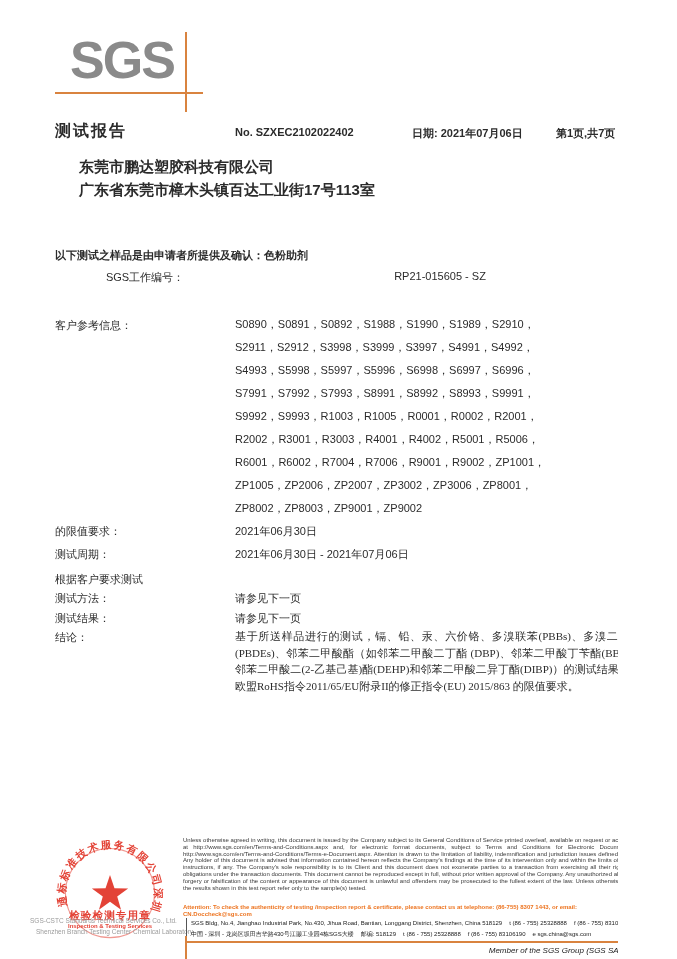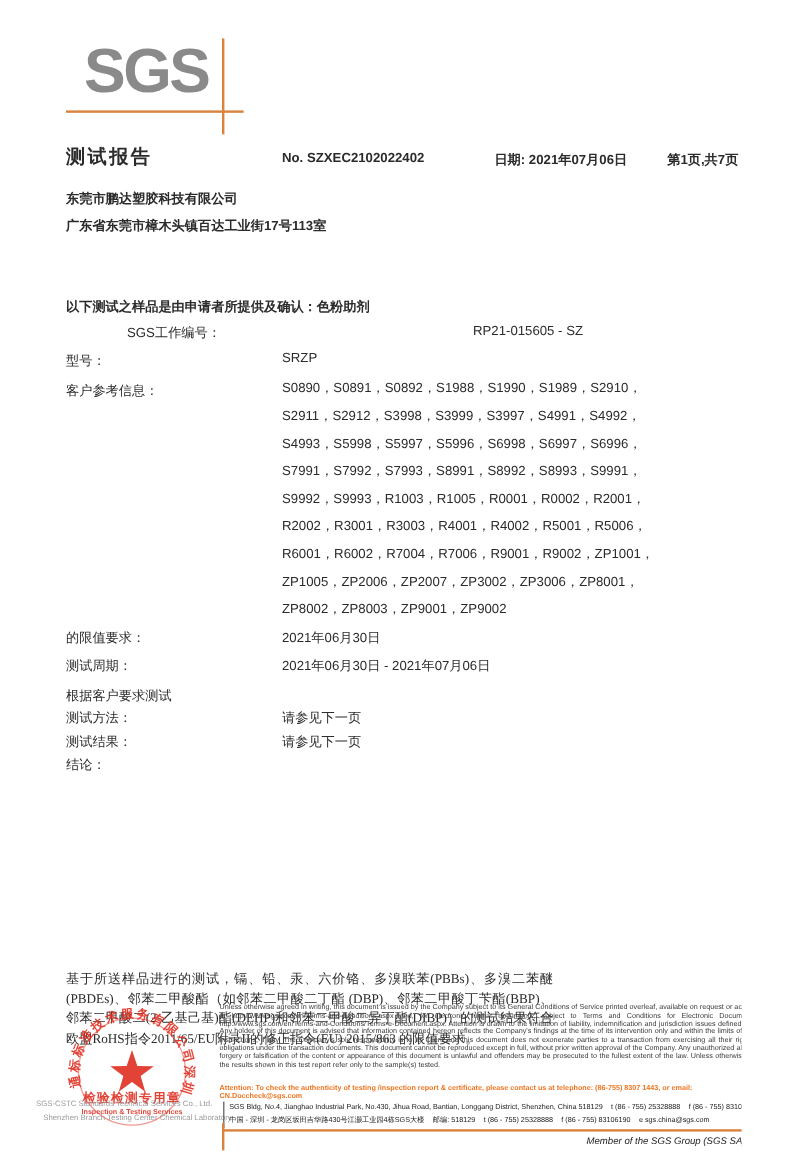--- a/index.html
+++ b/index.html
@@ -16,21 +16,21 @@
   
   .logo-text {
     font-weight: 700; font-size: 52px; color: #8a8a8a;
     letter-spacing: -2px; line-height: 1;
   }
   .crosshair { background: #d9833f; }
 
   
   .doc-title { font-size: 16px; font-weight: 700; letter-spacing: 2px; text-align: center; }
   .hdr-item  { font-size: 11px; font-weight: 700; }
-  .company-line { font-size: 11px; font-weight: 700; }
+  .company-line { font-size: 15px; font-weight: 700; margin-left: 24px; }
 
   .intro { font-size: 11px; font-weight: 700; }
 
   
   .info-row { position: absolute; left: 55px; display: flex; font-size: 11px; }
   .info-row .label { width: 180px; flex: 0 0 180px; }
   .info-row .value { width: 410px; white-space: pre-line; }
   .refs .value { line-height: 23px; margin-top: -5px; }
   .conclusion .value { width: 406px; line-height: 16.5px; text-align: justify; margin-top: -2px; font-family: Liberation Serif, serif; }
 
@@ -70,24 +70,20 @@
 
   <div class="abs company-line" style="left:55px; top:158px;">东莞市鹏达塑胶科技有限公司</div>
   <div class="abs company-line" style="left:55px; top:181px;">广东省东莞市樟木头镇百达工业街17号113室</div>
 
   <div class="abs intro" style="left:55px; top:248px;">以下测试之样品是由申请者所提供及确认：色粉助剂</div>
 
   <div class="info-row" style="top:270px;text-align:center;">
     <div class="label">SGS工作编号：</div>
     <div class="value">RP21-015605 - SZ</div>
   </div>
-  <div class="info-row" style="top:293px;">
-    <div class="label">型号：</div>
-    <div class="value">SRZP</div>
-  </div>
   <div class="info-row refs" style="top:318px;">
     <div class="label">客户参考信息：</div>
     <div class="value">S0890，S0891，S0892，S1988，S1990，S1989，S2910，
 S2911，S2912，S3998，S3999，S3997，S4991，S4992，
 S4993，S5998，S5997，S5996，S6998，S6997，S6996，
 S7991，S7992，S7993，S8991，S8992，S8993，S9991，
 S9992，S9993，R1003，R1005，R0001，R0002，R2001，
 R2002，R3001，R3003，R4001，R4002，R5001，R5006，
 R6001，R6002，R7004，R7006，R9001，R9002，ZP1001，
 ZP1005，ZP2006，ZP2007，ZP3002，ZP3006，ZP8001，
@@ -105,21 +101,21 @@
     <div class="value">根据客户要求测试</div>
   </div>
   <div class="info-row" style="top:591px;">
     <div class="label">测试方法：</div>
     <div class="value">请参见下一页</div>
   </div>
   <div class="info-row" style="top:611px;">
     <div class="label">测试结果：</div>
     <div class="value">请参见下一页</div>
   </div>
-  <div class="info-row conclusion" style="top:630px;flex-direction:column;">
+  <div class="info-row conclusion" style="top:630px;">
     <div class="label">结论：</div>
     <div class="value">基于所送样品进行的测试，镉、铅、汞、六价铬、多溴联苯(PBBs)、多溴二苯醚(PBDEs)、邻苯二甲酸酯（如邻苯二甲酸二丁酯 (DBP)、邻苯二甲酸丁苄酯(BBP)、邻苯二甲酸二(2-乙基己基)酯(DEHP)和邻苯二甲酸二异丁酯(DIBP)）的测试结果符合欧盟RoHS指令2011/65/EU附录II的修正指令(EU) 2015/863 的限值要求。</div>
   </div>
 
   <svg class="abs stamp-svg" style="left:46px; top:840px;" width="128" height="104" viewBox="0 0 120 98">
     <g fill="#e02a1c" opacity="0.88">
       <circle cx="60" cy="50" r="42" fill="none" stroke="#e02a1c" stroke-width="1" opacity="0.55"></circle>
       <defs>
         <path id="arcPath" d="M 20.5,64 A 42,42 0 1 1 99.5,64" fill="none"></path>
       </defs>

